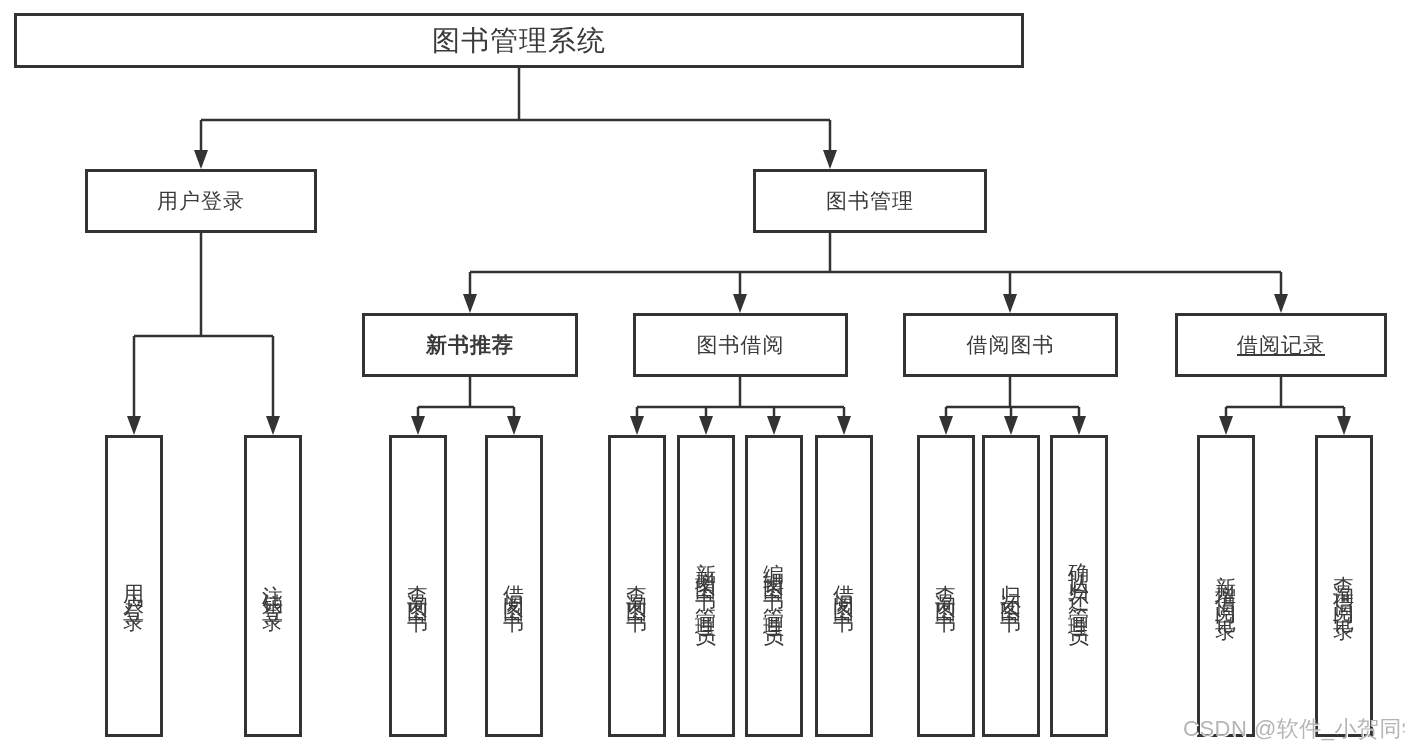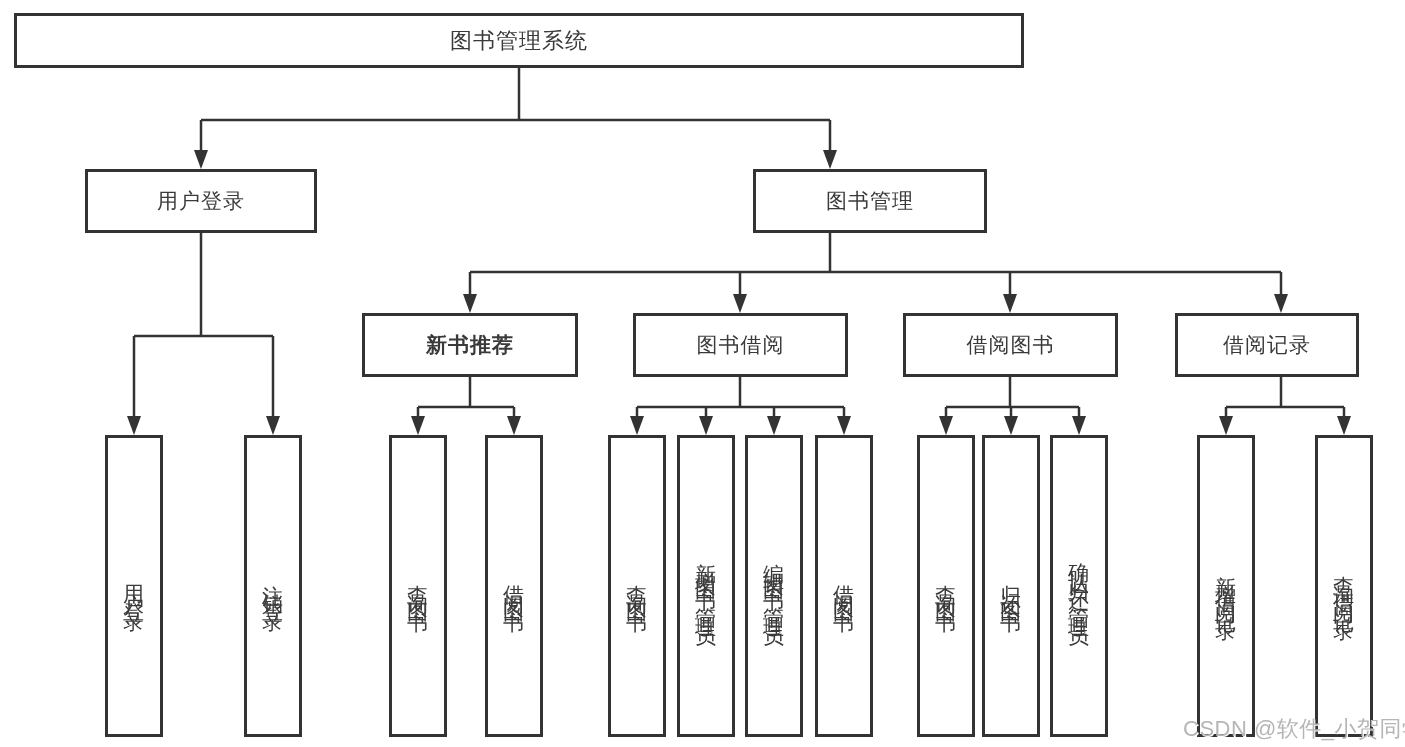--- a/index.html
+++ b/index.html
@@ -37,21 +37,21 @@
     width: 58px;
     writing-mode: vertical-rl;
     text-orientation: mixed;
     letter-spacing: 9px;
     font-size: 21px;
     line-height: 1.0;
   }
   .root-box {
     left: 14px; top: 13px;
     width: 1010px; height: 55px;
-    font-size: 22px;
+    font-size: 28px;
   }
   .watermark {
     position: absolute;
     left: 1183px;
     top: 714px;
     width: 220px;
     color: #b5b5b5;
     font-size: 22px;
     letter-spacing: 0.5px;
     white-space: nowrap;
@@ -145,21 +145,21 @@
 
   <div class="box l3row" style="left:362px;width:216px;font-weight:bold;">
     <span>新书推荐</span>
   </div>
   <div class="box l3row" style="left:633px;width:215px;">
     <span>图书借阅</span>
   </div>
   <div class="box l3row" style="left:903px;width:215px;">
     <span>借阅图书</span>
   </div>
-  <div class="box l3row" style="left:1175px;width:184px;">
+  <div class="box l3row" style="left:1175px;width:212px;text-decoration:underline;">
     <span>借阅记录</span>
   </div>
 
   <div class="box vbox" style="left:105px;">
     <span>用户登录</span>
   </div>
   <div class="box vbox" style="left:244px;">
     <span>注销登录</span>
   </div>
   <div class="box vbox" style="left:389px;">

